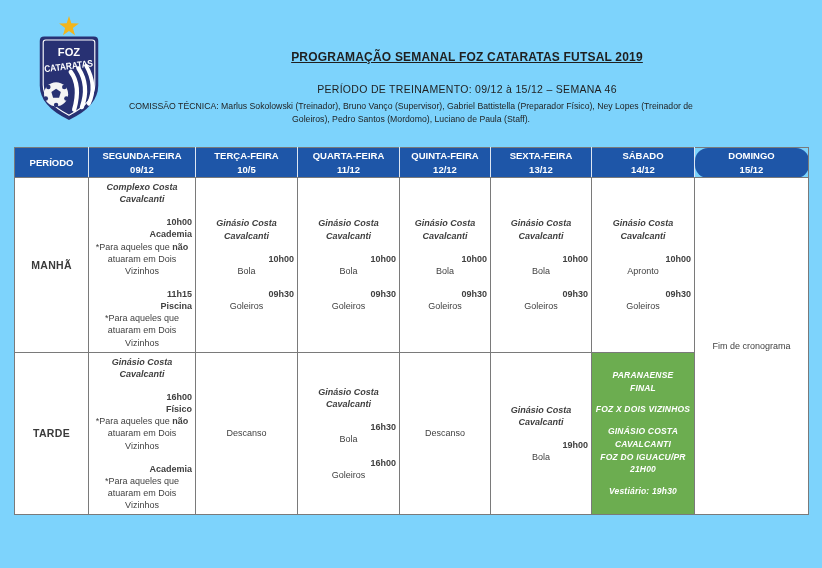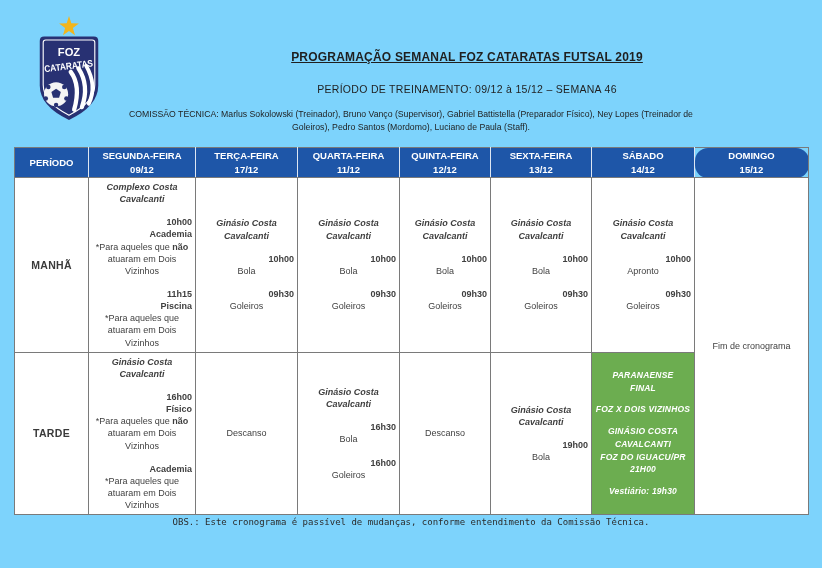--- a/index.html
+++ b/index.html
@@ -13,21 +13,21 @@
 
   
   .logo { position:absolute; left:26px; top:5px; width:86px; height:132px; }
   .titles { position:absolute; left:124px; top:0; width:686px; text-align:center; }
   .title {
     margin-top:50px; font-size:12px; font-weight:bold; letter-spacing:.2px;
     text-decoration:underline; color:#1f1f1f;
   }
   .subtitle { margin-top:19px; font-size:10.5px; color:#1f1f1f; letter-spacing:.3px; }
   .commission {
-    position:absolute; top:108px; left:121px; width:580px; text-align:center;
+    position:absolute; top:100px; left:121px; width:580px; text-align:center;
     font-size:8.7px; line-height:1.55; color:#1f1f1f;
   }
 
   
   table {
     position:absolute; left:14px; top:147px; width:794px;
     border-collapse:collapse; table-layout:fixed;
   }
   th, td { border:1px solid var(--line,#7a7a7a); }
   thead th {
@@ -106,21 +106,21 @@
     </colgroup>
   <thead>
         <tr>
           <th>PERÍODO</th>
           <th>
             <div>SEGUNDA-FEIRA</div>
             <div>09/12</div>
           </th>
           <th>
             <div>TERÇA-FEIRA</div>
-            <div>17/12</div>
+            <div>10/5</div>
           </th>
           <th>
             <div>QUARTA-FEIRA</div>
             <div>11/12</div>
           </th>
           <th>
             <div>QUINTA-FEIRA</div>
             <div>12/12</div>
           </th>
           <th>
@@ -243,14 +243,13 @@
             <div class="ln match">CAVALCANTI</div>
             <div class="ln match">FOZ DO IGUACU/PR</div>
             <div class="ln match">21H00</div>
             <div class="ln gap"></div>
             <div class="ln match">Vestiário: 19h30</div>
           </td>
         </tr>
       </tbody>
     </table>
 
-  <div class="footer">OBS.: Este cronograma é passível de mudanças, conforme entendimento da Comissão Técnica.</div>
 </div>
 
 </body></html>

